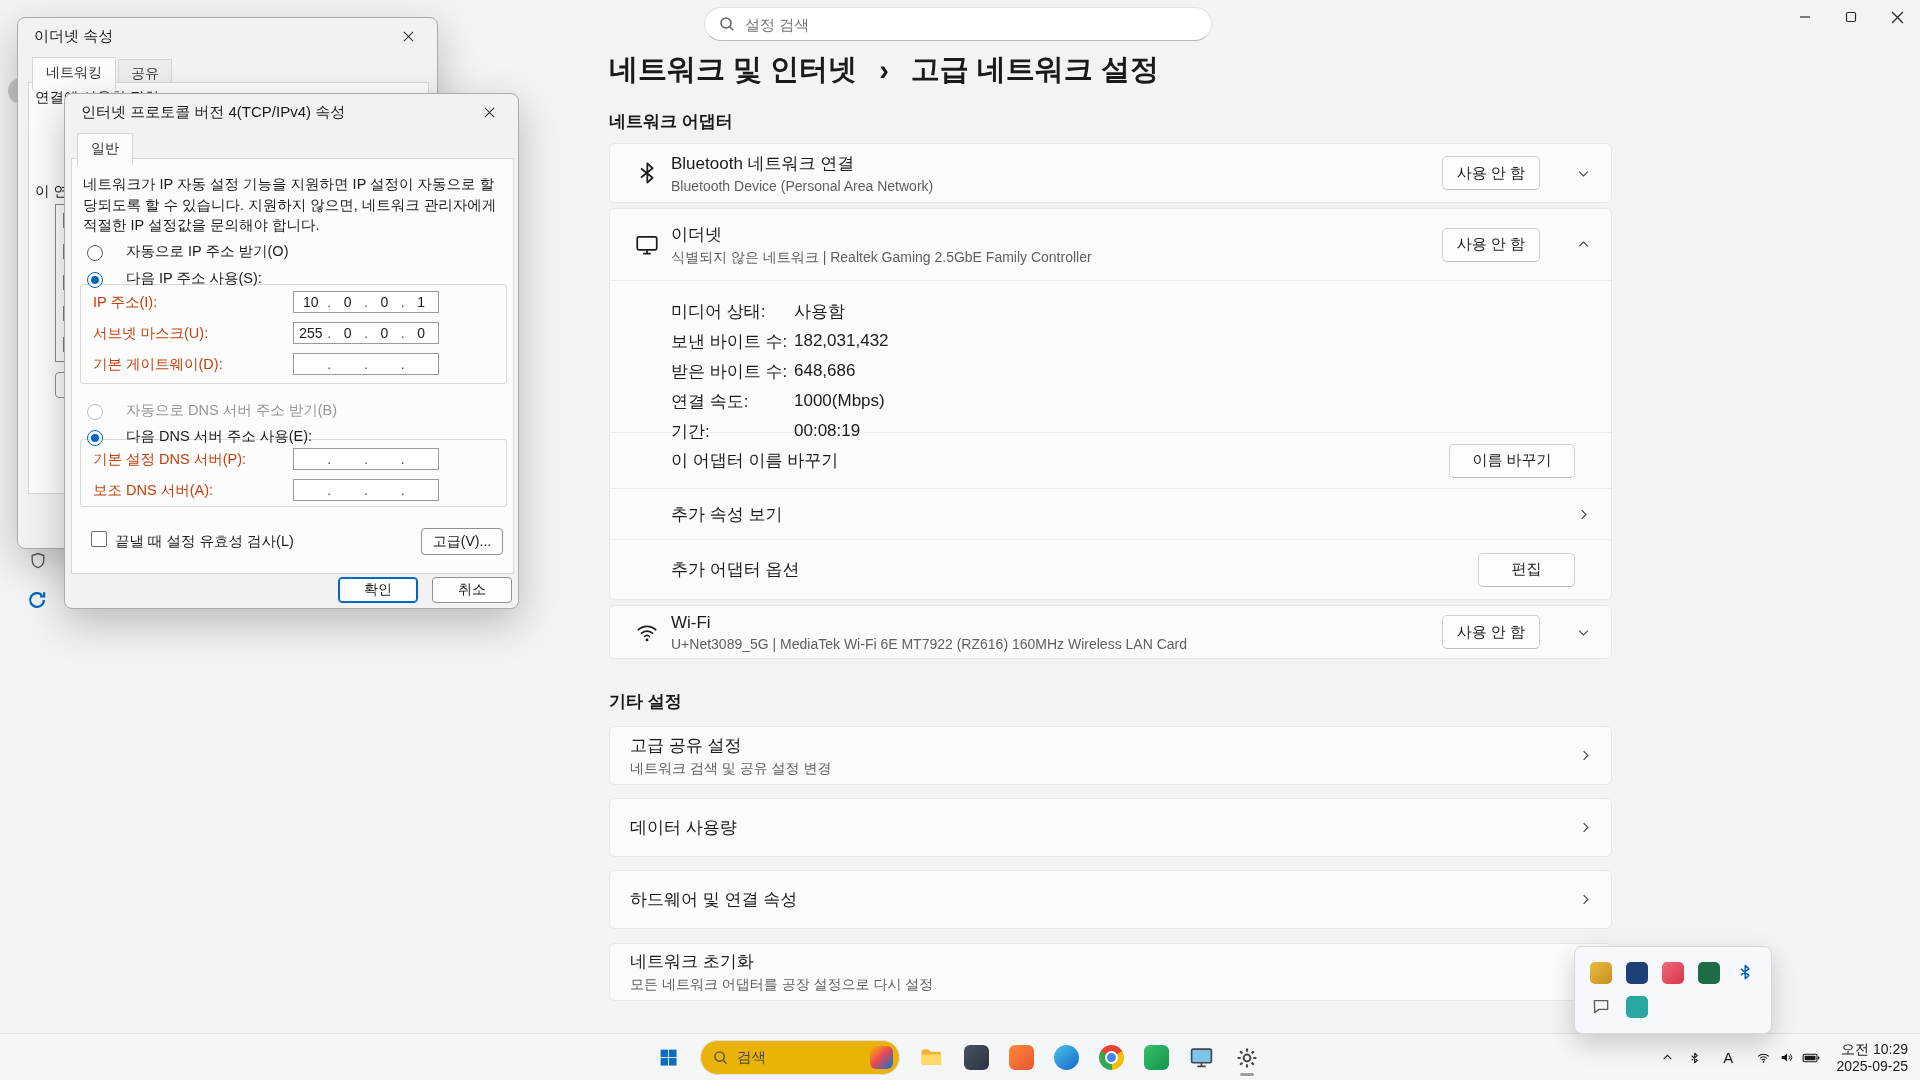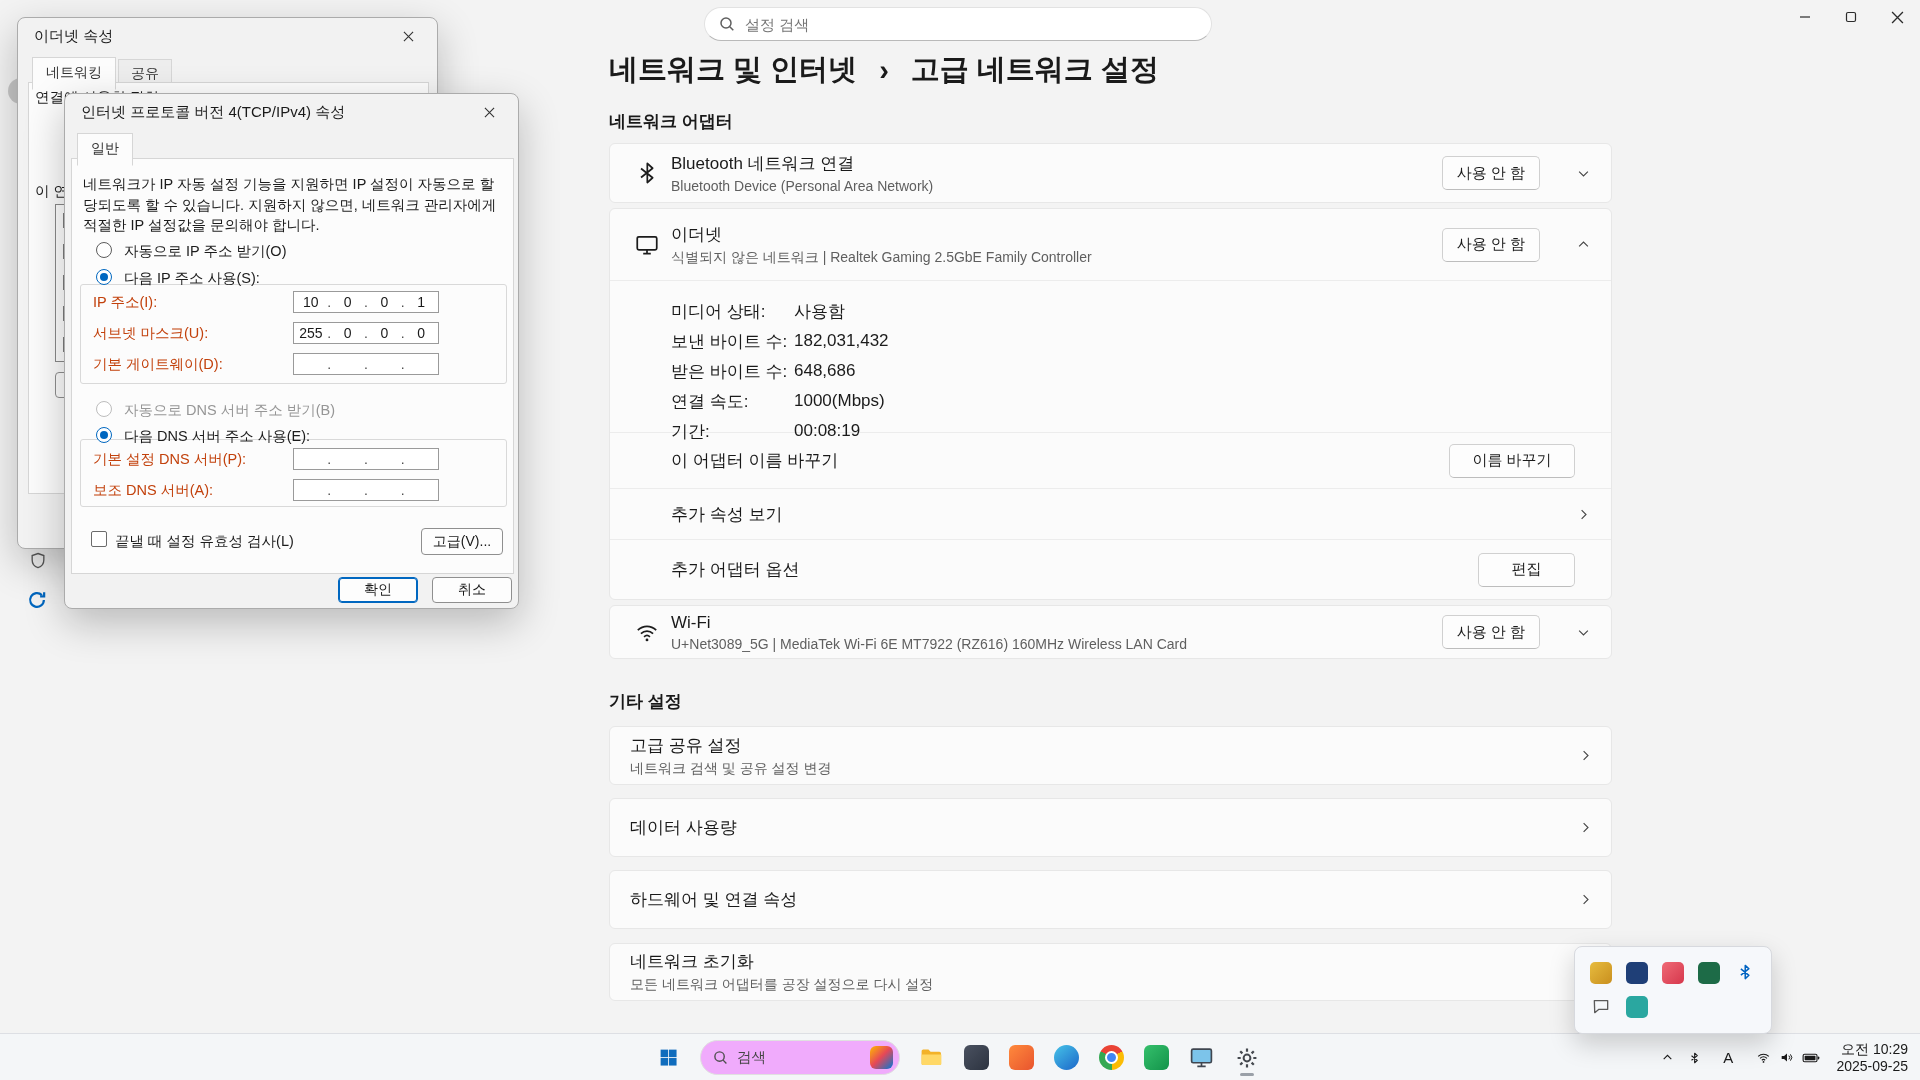--- a/index.html
+++ b/index.html
@@ -52,21 +52,21 @@
   .tab.active{background:#fcfcfc;border-bottom-color:#fcfcfc;position:relative;z-index:2;padding:6px 13px 7px}
   .tab-page{position:absolute;background:#fcfcfc;border:1px solid #d6d6d6;z-index:1}
   .dlg-label{position:absolute;font-size:14.5px;color:#1c1c1c;white-space:nowrap;z-index:2}
   .listbox{position:absolute;background:#fff;border:1px solid #8a8a8a;z-index:2}
   .lb-item{height:31px;display:flex;align-items:center;padding-left:7px}
   .lb-check{width:15px;height:15px;border:1px solid #7d7d7d;background:#fff;position:relative}
   .lb-check::after{content:"";position:absolute;left:2px;top:3px;width:8px;height:4px;border-left:2px solid #1f5fbf;border-bottom:2px solid #1f5fbf;transform:rotate(-45deg)}
   .dlg-btn{position:absolute;background:#fdfdfd;border:1px solid #8f8f8f;border-radius:4px;font-size:14px;color:#1a1a1a;display:flex;align-items:center;justify-content:center;font-family:inherit;z-index:2}
   .default-btn{border-color:#0067c0;box-shadow:inset 0 0 0 1px #0067c0}
   .ip-desc{position:absolute;left:18px;top:80px;width:420px;font-size:14.5px;line-height:1.42;color:#1c1c1c;z-index:2}
-  .radio-row{position:absolute;left:31px;display:flex;align-items:flex-start;gap:12px;font-size:14.5px;color:#1c1c1c;z-index:2}
+  .radio-row{position:absolute;left:22px;display:flex;align-items:flex-end;gap:23px;font-size:14.5px;color:#1c1c1c;z-index:2}
   .radio{width:16px;height:16px;border-radius:50%;border:1px solid #5c5c5c;background:#fff;position:relative;flex:none}
   .radio.checked{border-color:#0067c0}
   .radio.checked::after{content:"";position:absolute;inset:3px;border-radius:50%;background:#0067c0}
   .radio-row.disabled{color:#969696}
   .radio-row.disabled .radio{border-color:#bdbdbd}
   .fieldgroup{position:absolute;left:15px;width:427px;border:1px solid #d9d9d9;border-radius:3px;z-index:1}
   .field-label{position:absolute;left:28px;font-size:14.5px;line-height:22px;color:#c2410c;white-space:nowrap;z-index:2}
   .ip-input{position:absolute;left:228px;width:146px;height:22px;background:#fff;border:1px solid #9a9a9a;display:flex;align-items:center;padding:0 2px;font-size:14px;color:#1a1a1a;z-index:2}
   .ip-input .oct{flex:1;text-align:center}
   .ip-input .dot{width:7px;text-align:center;color:#4a4a4a}
@@ -74,21 +74,21 @@
   .cb{position:absolute;width:16px;height:16px;border:1px solid #6b6b6b;border-radius:2px;background:#fff;z-index:2}
 
   
   .flyout{position:absolute;left:1574px;top:946px;width:198px;height:88px;background:#f6f8fb;border:1px solid #d7d9de;border-radius:8px;box-shadow:0 10px 26px rgba(0,0,0,.18);z-index:60;display:grid;grid-template-columns:repeat(5,1fr);align-content:space-evenly;justify-items:center;padding:4px 8px}
   .fly-sq{width:22px;height:22px;border-radius:5px}
 
   
   .taskbar{position:absolute;left:0;bottom:0;width:1920px;height:47px;background:rgba(243,245,248,.95);border-top:1px solid #dddfe4;z-index:50}
   .tb-center{position:absolute;left:648px;top:3px;height:41px;display:flex;align-items:center;gap:4px}
   .tb-btn{width:41px;height:41px;border-radius:6px;display:flex;align-items:center;justify-content:center;position:relative}
-  .tb-search{width:200px;height:35px;background:#f0abfc;border:1px solid #e0e0e0;border-radius:18px;display:flex;align-items:center;padding:0 6px 0 12px;gap:9px;margin:0 7px}
+  .tb-search{width:200px;height:35px;background:#eab308;border:1px solid #e0e0e0;border-radius:18px;display:flex;align-items:center;padding:0 6px 0 12px;gap:9px;margin:0 7px}
   .tb-search-label{font-size:14.5px;color:#454545;flex:1}
   .bing-ico{width:23px;height:23px;border-radius:6px;background:linear-gradient(135deg,#ffb900,#e74856 48%,#0078d7);flex:none}
   .app-sq{width:25px;height:25px;border-radius:6px}
   .run-dot{position:absolute;bottom:2px;left:50%;transform:translateX(-50%);width:14px;height:3px;border-radius:2px;background:#9aa0a8}
   .tray{position:absolute;right:0;top:0;height:47px;display:flex;align-items:center;padding-right:12px;gap:2px}
   .tray-btn{height:36px;display:flex;align-items:center;justify-content:center;border-radius:5px;padding:0 6px}
   .ime{font-size:15px;color:#1a1a1a;width:26px;text-align:center}
   .clock{font-size:14px;line-height:17px;text-align:right;color:#1a1a1a;margin-left:8px}
 </style>
 </head>

